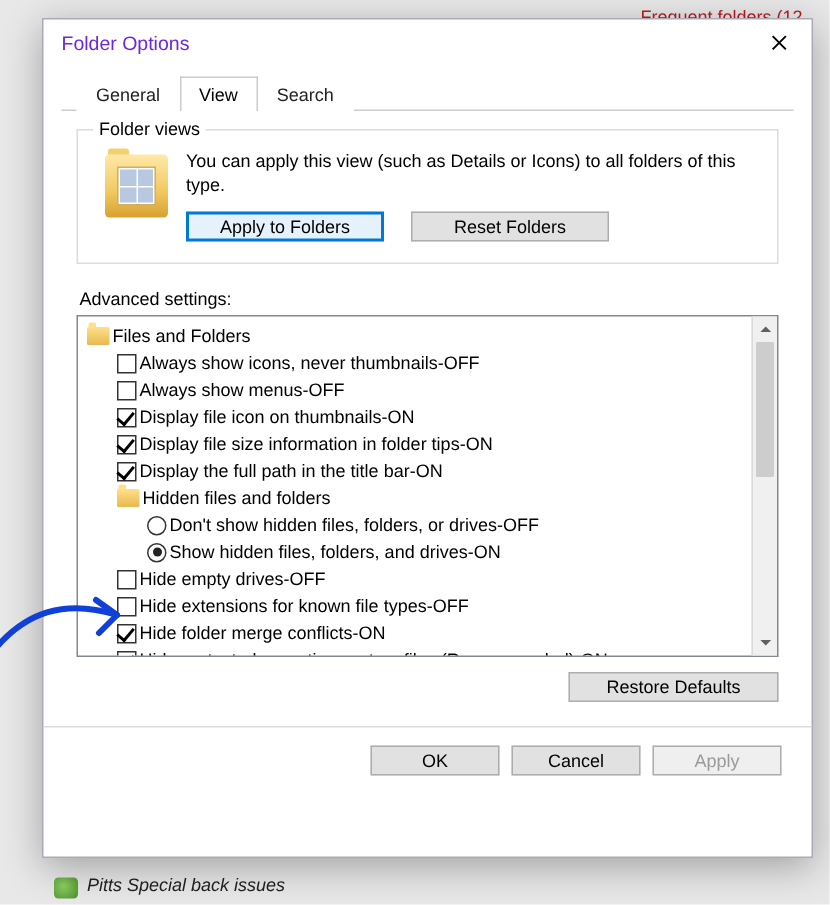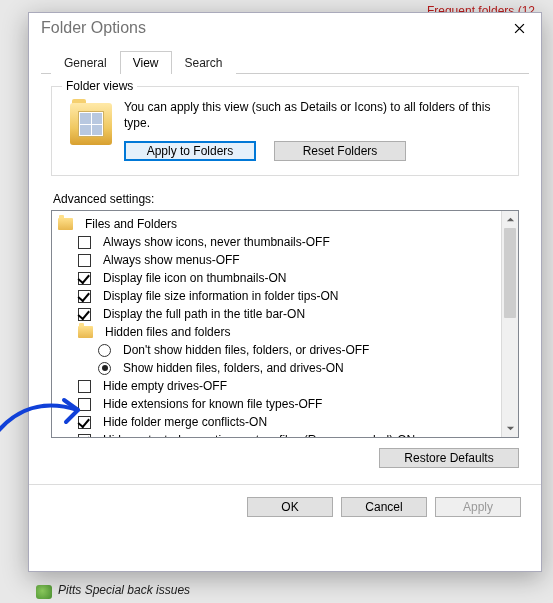--- a/index.html
+++ b/index.html
@@ -3,21 +3,21 @@
 <meta charset="utf-8">
 <style>
   * { box-sizing: border-box; font-family: 'Segoe UI', Tahoma, sans-serif; font-size: 12px; }
   body { margin: 0; background: #e8e8e8; width: 553px; height: 603px; overflow: hidden; position: relative; }
   .bg-hint { position: absolute; top: 4px; right: 18px; color: #b91c1c; font-size: 12px; text-decoration: underline; }
   .bg-item { position: absolute; bottom: 6px; left: 58px; color: #222; font-size: 12px; font-style: italic; }
   .bg-green { position:absolute; bottom:4px; left:36px; width:16px; height:14px; background: radial-gradient(circle at 40% 40%, #8fd060, #4a9030); border-radius:3px; }
   
   .dialog { position: absolute; top: 12px; left: 28px; width: 514px; height: 560px; background: #ffffff; border: 1px solid #aab; box-shadow: 0 6px 24px rgba(0,0,0,.3); }
   .titlebar { height: 30px; display:flex; align-items:center; padding: 0 0 0 12px; }
-  .titlebar .title { flex:1; color:#737373; font-size: 16px; }
+  .titlebar .title { flex:1; color:#6d28d9; font-size: 13px; }
   .titlebar .close { width: 44px; height: 29px; display:flex; align-items:center; justify-content:center; cursor:pointer; }
   .titlebar .close svg { width:11px; height:11px; }
   
   .tabs { display:flex; align-items:flex-end; padding: 0 10px; height: 25px; border-bottom: 1px solid #ccc; margin: 6px 12px 0 12px; }
   .tab { padding: 4px 12px 4px 12px; border: 1px solid transparent; border-bottom:none; cursor:pointer; position:relative; top:1px; background:#fff; }
   .tab.active { border-color:#ccc; background:#fff; z-index:2;text-align:right; }
   .tab:not(.active) { color:#222; }
   
   .content { padding: 12px 22px 10px 22px; }
   
@@ -39,21 +39,21 @@
   .btn.disabled { color:#9a9a9a; background:#efefef; cursor:default; }
   
   .adv-label { margin: 4px 0 4px 2px; color:#000; }
   .tree-wrap { border: 1px solid #828790; height: 228px; display:flex; }
   .tree { flex:1; overflow:hidden; padding: 4px 2px 4px 2px; }
   .tree-scroll { width:17px; background:#f0f0f0; border-left:1px solid #dadada; position:relative; }
   .tree-scroll .up, .tree-scroll .down { height:17px; display:flex; align-items:center; justify-content:center; cursor:pointer; }
   .tree-scroll .thumb { position:absolute; top:17px; left:2px; right:2px; height:90px; background:#cdcdcd; border-radius:1px; cursor:pointer; }
   .tree-scroll svg { width:9px; height:9px; fill:#606060; }
   
-  .node { display:flex; align-items:center; height:18px; padding-left: 4px; gap:12px; white-space:nowrap; }
+  .node { display:flex; align-items:center; height:18px; padding-left: 4px; gap:2px; white-space:nowrap; }
   .node .folder { width:15px; height:12px; background: linear-gradient(#ffe08a,#e8b850); border-radius:1px; position:relative; flex:0 0 15px; }
   .node .folder::before { content:""; position:absolute; top:-3px; left:1px; width:5px; height:3px; background:#ffe08a; border-radius:1px 1px 0 0;}
   .node.level1 { padding-left: 24px; }
   .node.level2 { padding-left: 44px; }
   .checkbox { width:13px; height:13px; border:1px solid #333; flex:0 0 13px; display:flex; align-items:center; justify-content:center; cursor:pointer; background:#fff;}
   .checkbox.checked::after { content:""; width:9px; height:5px; border-left:2px solid #000; border-bottom:2px solid #000; transform: rotate(-50deg) translate(0px,-1px); }
   .radio { width:13px; height:13px; border:1px solid #333; border-radius:50%; flex:0 0 13px; display:flex; align-items:center; justify-content:center; cursor:pointer; background:#fff;}
   .radio.checked::after { content:""; width:6px; height:6px; background:#222; border-radius:50%; display:block;}
   .node .text { color:#000; }
   

